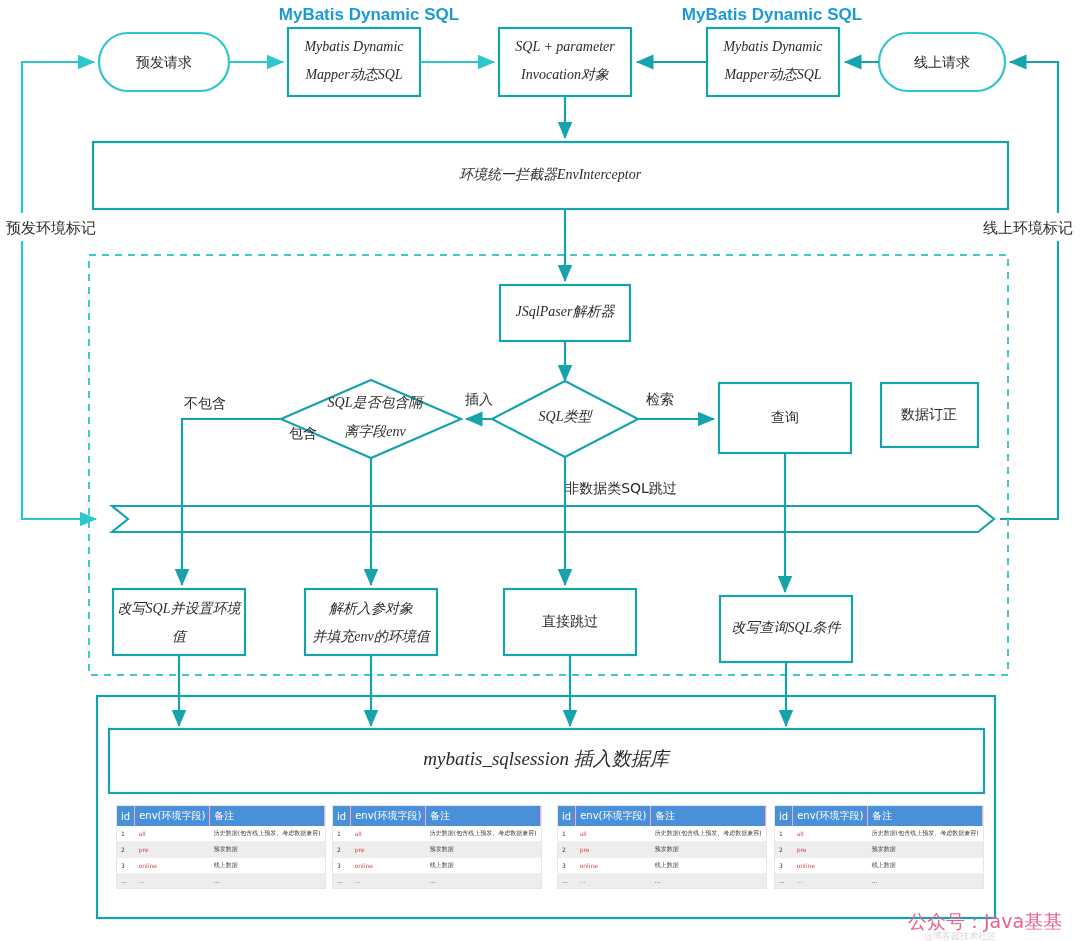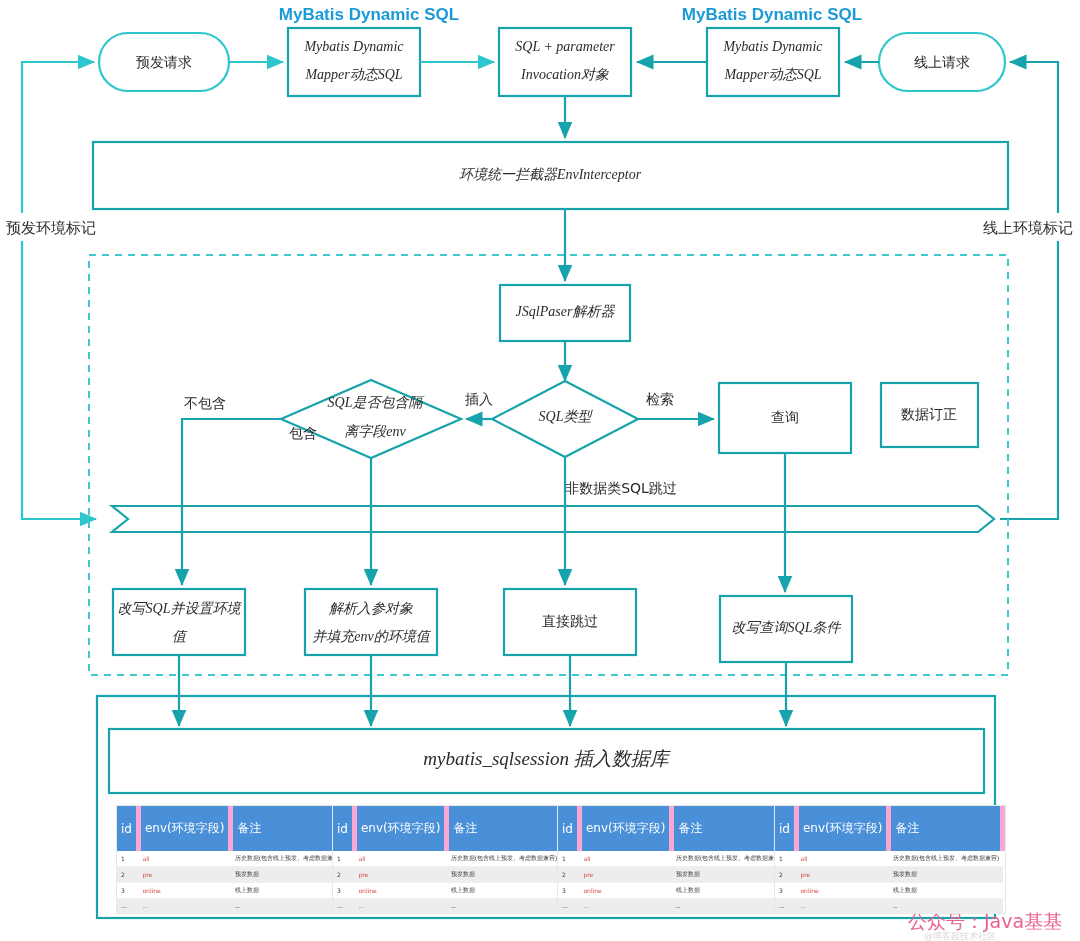--- a/index.html
+++ b/index.html
@@ -113,42 +113,42 @@
     position: absolute;
     border-collapse: collapse;
     background: #ffffff;
     font-family: "DejaVu Sans", sans-serif;
     box-shadow: 0 0 0 1px #e7e7e7;
   }
   .dbtable th {
     background: #4a90d9;
     color: #ffffff;
     font-weight: normal;
-    font-size: 12px;
+    font-size: 10px;
     text-align: left;
-    padding: 14px 4px;
+    padding: 3px 4px;
     white-space: nowrap;
-    border-right: 5px solid #f9a8d4;
+    border-right: 1px solid #f9a8d4;
   }
   .dbtable td {
     font-size: 6px;
     padding: 3px 4px;
     color: #3a3a3a;
     white-space: nowrap;
     border-bottom: 1px solid #f0f0f0;
   }
   .dbtable tr.alt td {
     background: #ededed;
   }
   .dbtable td.env {
     color: #d24b4b;
   }
   .tbl-c0 { width: 15%; }
   .tbl-c1 { width: 27%; }
-  .tbl-c2 { width: 58%; font-family: Liberation Serif, serif; }
+  .tbl-c2 { width: 58%; }
 </style>
 </head>
 <body>
 
 <svg id="diagram" viewBox="0 0 1080 941">
   <defs>
     <marker id="arr" markerWidth="9" markerHeight="9" refX="7.5" refY="4" orient="auto">
       <path d="M0,0.6 L8,4 L0,7.4 z" fill="#17a3ab"></path>
     </marker>
     <marker id="arrL" markerWidth="9" markerHeight="9" refX="7.5" refY="4" orient="auto">

